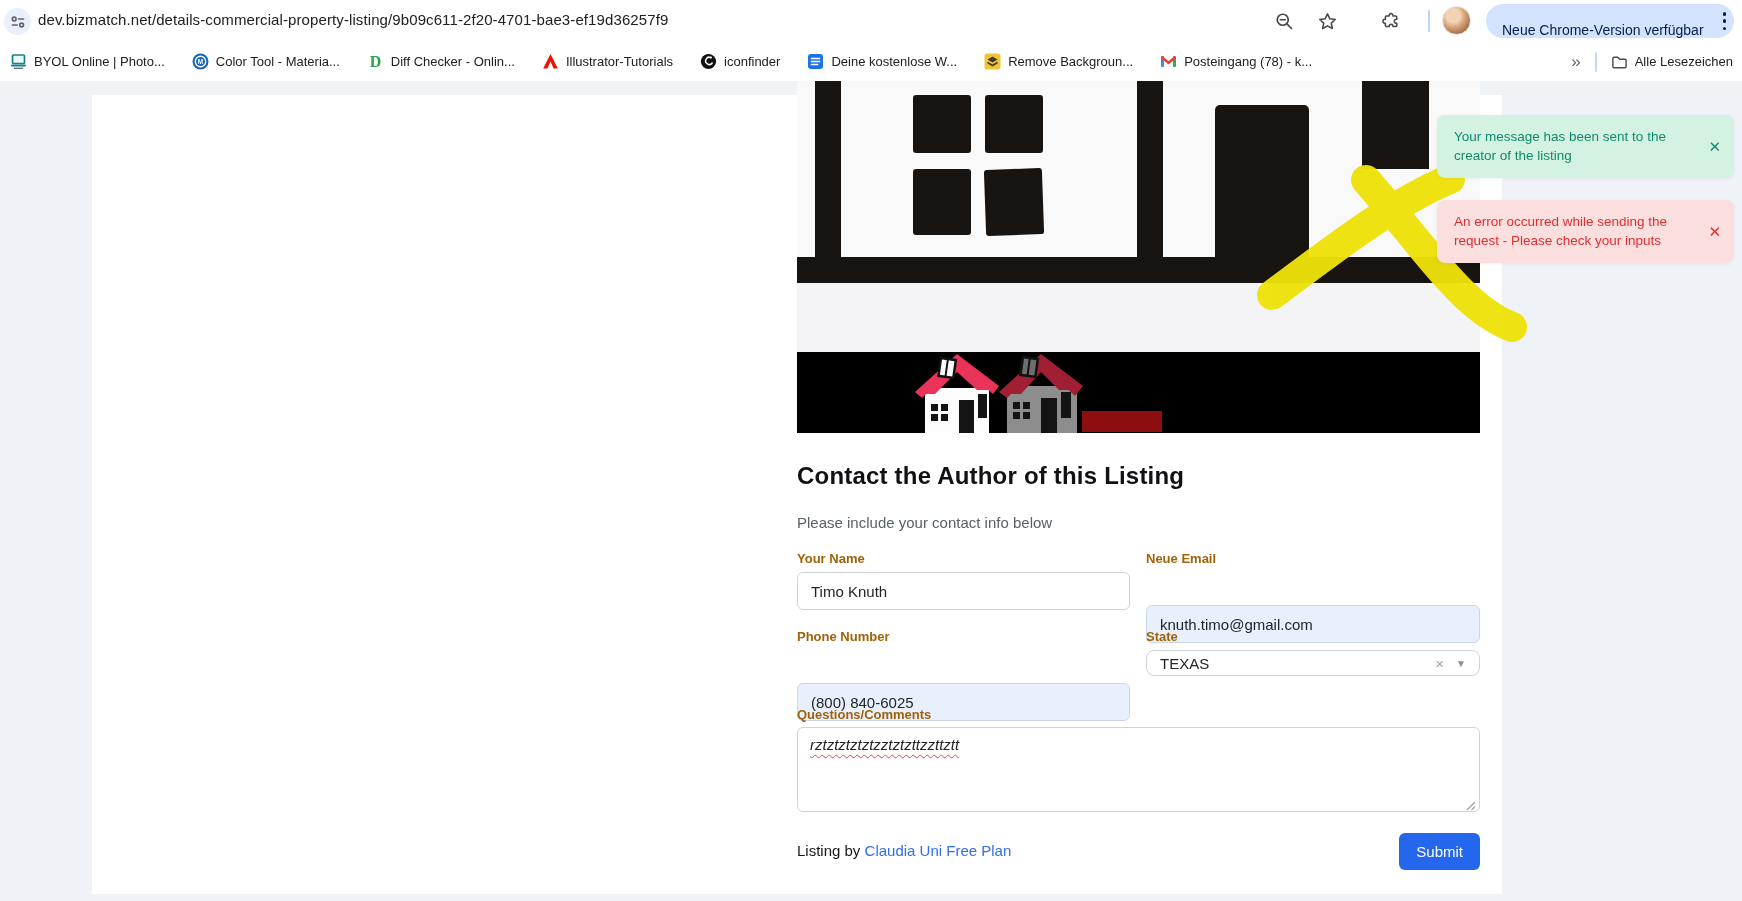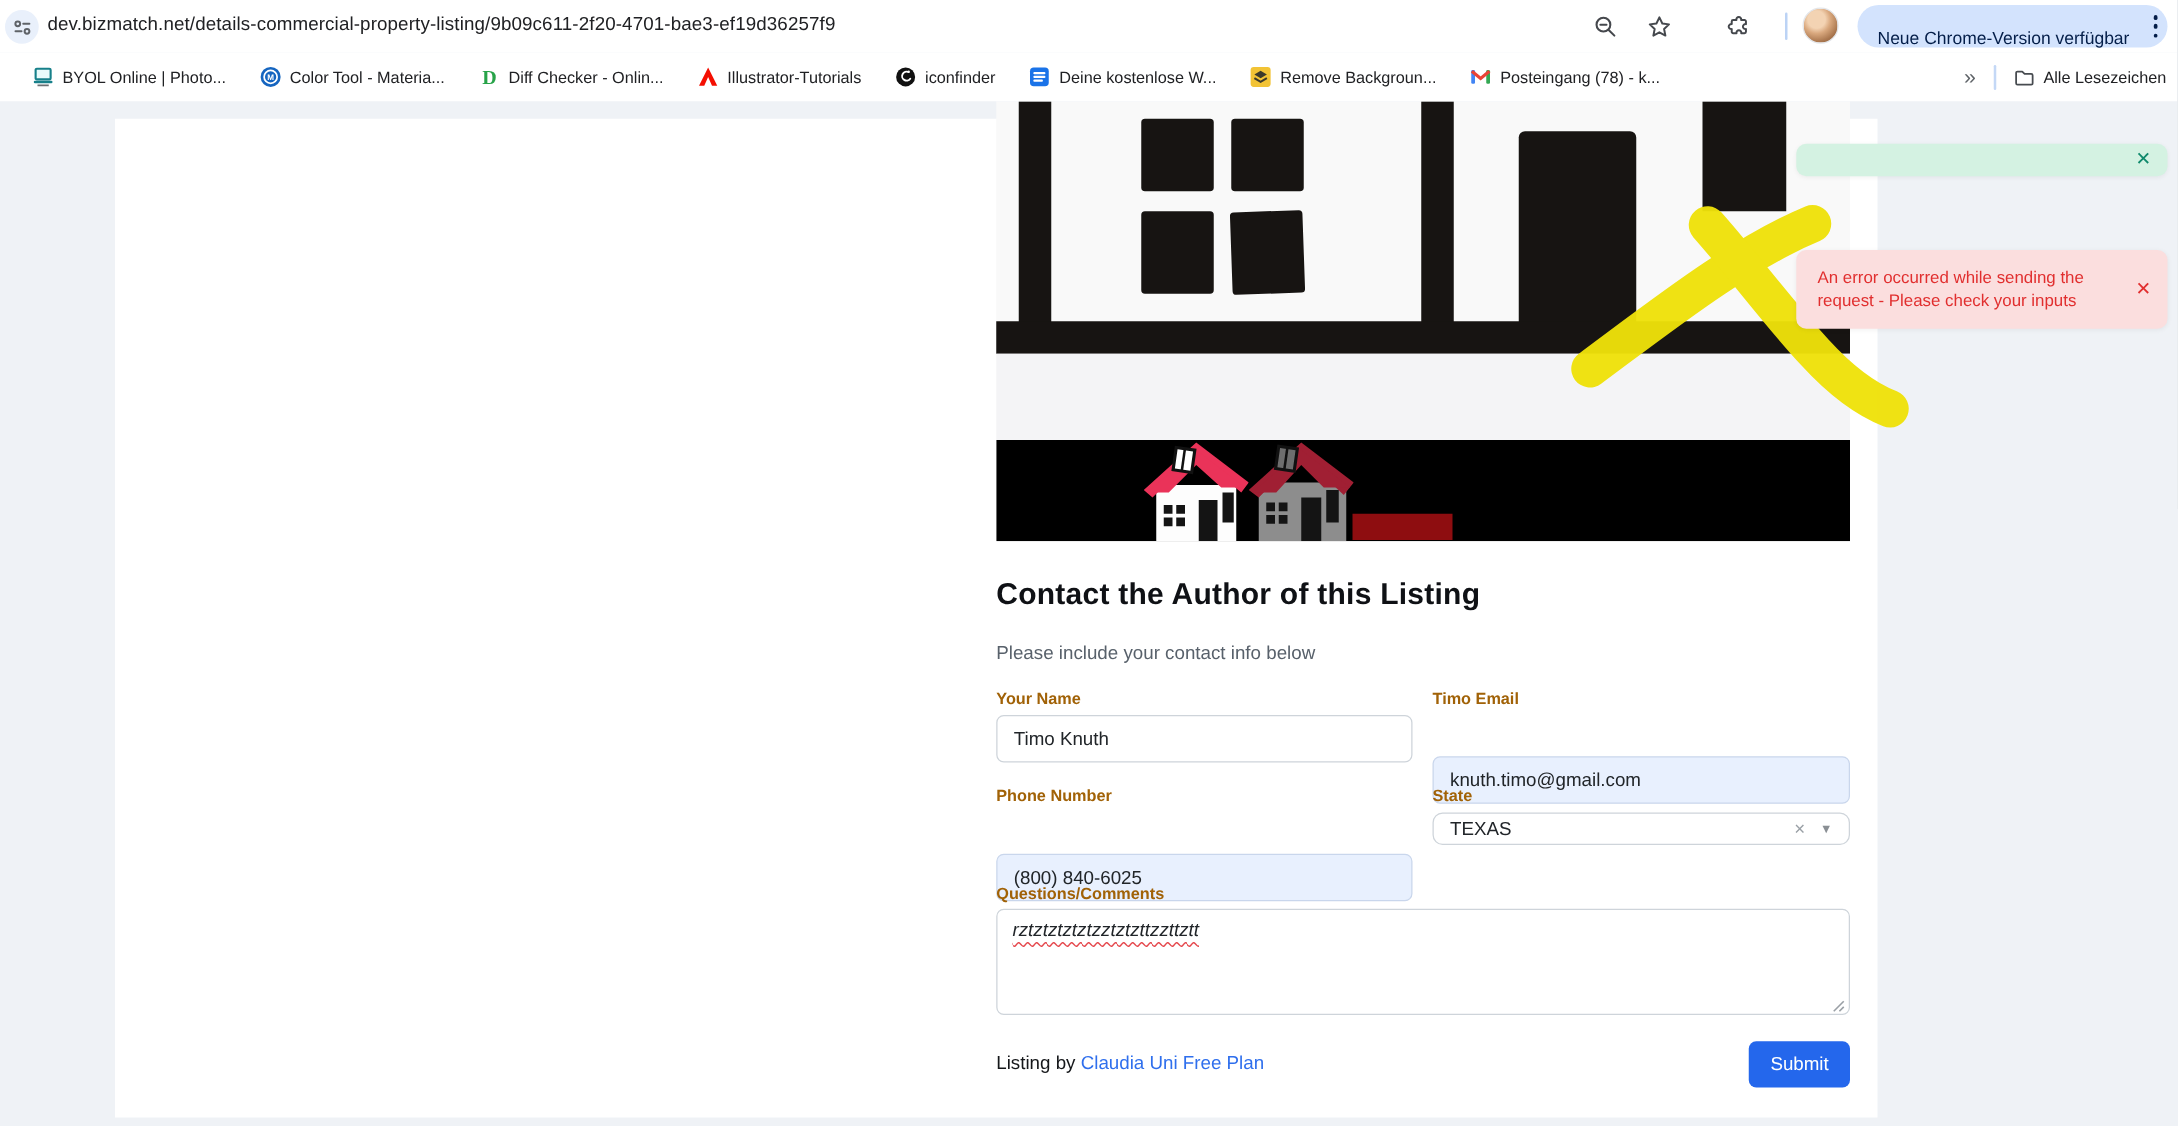--- a/index.html
+++ b/index.html
@@ -15,21 +15,21 @@
   .tb-ico { position:absolute; top:9px; width:24px; height:24px; display:flex; align-items:center; justify-content:center; color:#45484d; }
   .tb-sep { position:absolute; left:1428px; top:10px; width:2px; height:22px; background:#bcd3f5; border-radius:1px; }
   .avatar { position:absolute; left:1442px; top:6px; width:29px; height:29px; border-radius:50%;
     background:radial-gradient(circle at 38% 32%, #f3d3b3 0 28%, #d9a87e 45%, #a9764e 72%, #7c5434); border:1px solid #e3e6ea; }
   .update-pill { position:absolute; left:1486px; top:4px; height:34px; padding:0 30px 0 16px; border-radius:17px;
     background:#d3e3fd; color:#041e49; font-size:14px; display:flex; align-items:flex-end; white-space:nowrap; }
   .kebab { position:absolute; right:7px; top:8px; width:4px; height:18px; display:flex; flex-direction:column; justify-content:space-between; }
   .kebab i { width:3.5px; height:3.5px; border-radius:50%; background:#041e49; }
   
   .bmbar { position:absolute; top:42px; left:0; width:1742px; height:39px; background:#ffffff; z-index:60; }
-  .bm-items { position:absolute; left:26px; top:0; height:39px; display:flex; align-items:center; gap:27px;justify-content:space-between; }
+  .bm-items { position:absolute; left:10px; top:0; height:39px; display:flex; align-items:center; gap:27px;justify-content:space-between; }
   .bm { display:flex; align-items:center; gap:7px; cursor:pointer; }
   .bm-label { font-size:13px; color:#202124; white-space:nowrap; }
   .favicon { width:17px; height:17px; display:flex; align-items:center; justify-content:center; flex:0 0 auto; }
   .bm-right { position:absolute; right:9px; top:0; height:39px; display:flex; align-items:center; gap:14px; }
   .chev { color:#5f6368; font-size:17px; }
   .bm-vsep { width:2px; height:20px; background:#c4d8f6; border-radius:1px; }
   
   .viewport { position:absolute; top:81px; left:0; width:1742px; height:820px; background:#eff2f6; overflow:hidden; }
   .card { position:absolute; left:92px; top:14px; width:1410px; height:799px; background:#ffffff; }
   
@@ -264,21 +264,21 @@
       </div>
     </div>
 
     <div class="form-col">
       <div class="f-title">Contact the Author of this Listing</div>
       <div class="f-sub">Please include your contact info below</div>
 
       <label class="f-label" style="top:470px; left:0;">Your Name</label>
       <input class="f-input" style="top: 491px; left: 0px;" value="Timo Knuth">
 
-      <label class="f-label" style="top:470px; left:349px;">Timo Email</label>
+      <label class="f-label" style="top:470px; left:349px;">Neue Email</label>
       <input class="f-input autofill" style="top: 491px; left: 349px; width: 334px;" value="knuth.timo@gmail.com">
 
       <label class="f-label" style="top:548px; left:0;">Phone Number</label>
       <input class="f-input autofill" style="top: 569px; left: 0px;" value="(800) 840-6025">
 
       <label class="f-label" style="top:548px; left:349px;">State</label>
       <div class="f-select" style="top:569px; left:349px;">
         <span>TEXAS</span>
         <span class="sel-icons">
           <span class="sel-x">×</span>
@@ -308,20 +308,21 @@
   </div>
 
   <svg class="annot-x" width="1742" height="901" viewBox="0 0 1742 901">
     <g stroke="#efe20a" stroke-width="30" fill="none" stroke-linecap="round" opacity="0.96">
       <path d="M1272 295 C 1330 252, 1392 203, 1450 179"></path>
       <path d="M1366 180 C 1396 214, 1424 252, 1452 282 C 1474 306, 1494 320, 1512 327"></path>
     </g>
   </svg>
 
   <div class="toast toast-success">
+    <span>Your message has been sent to the creator of the listing</span>
     <span class="toast-close">✕</span>
   </div>
   <div class="toast toast-error">
     <span>An error occurred while sending the request - Please check your inputs</span>
     <span class="toast-close">✕</span>
   </div>
 
 </div>
 
 </body></html>

